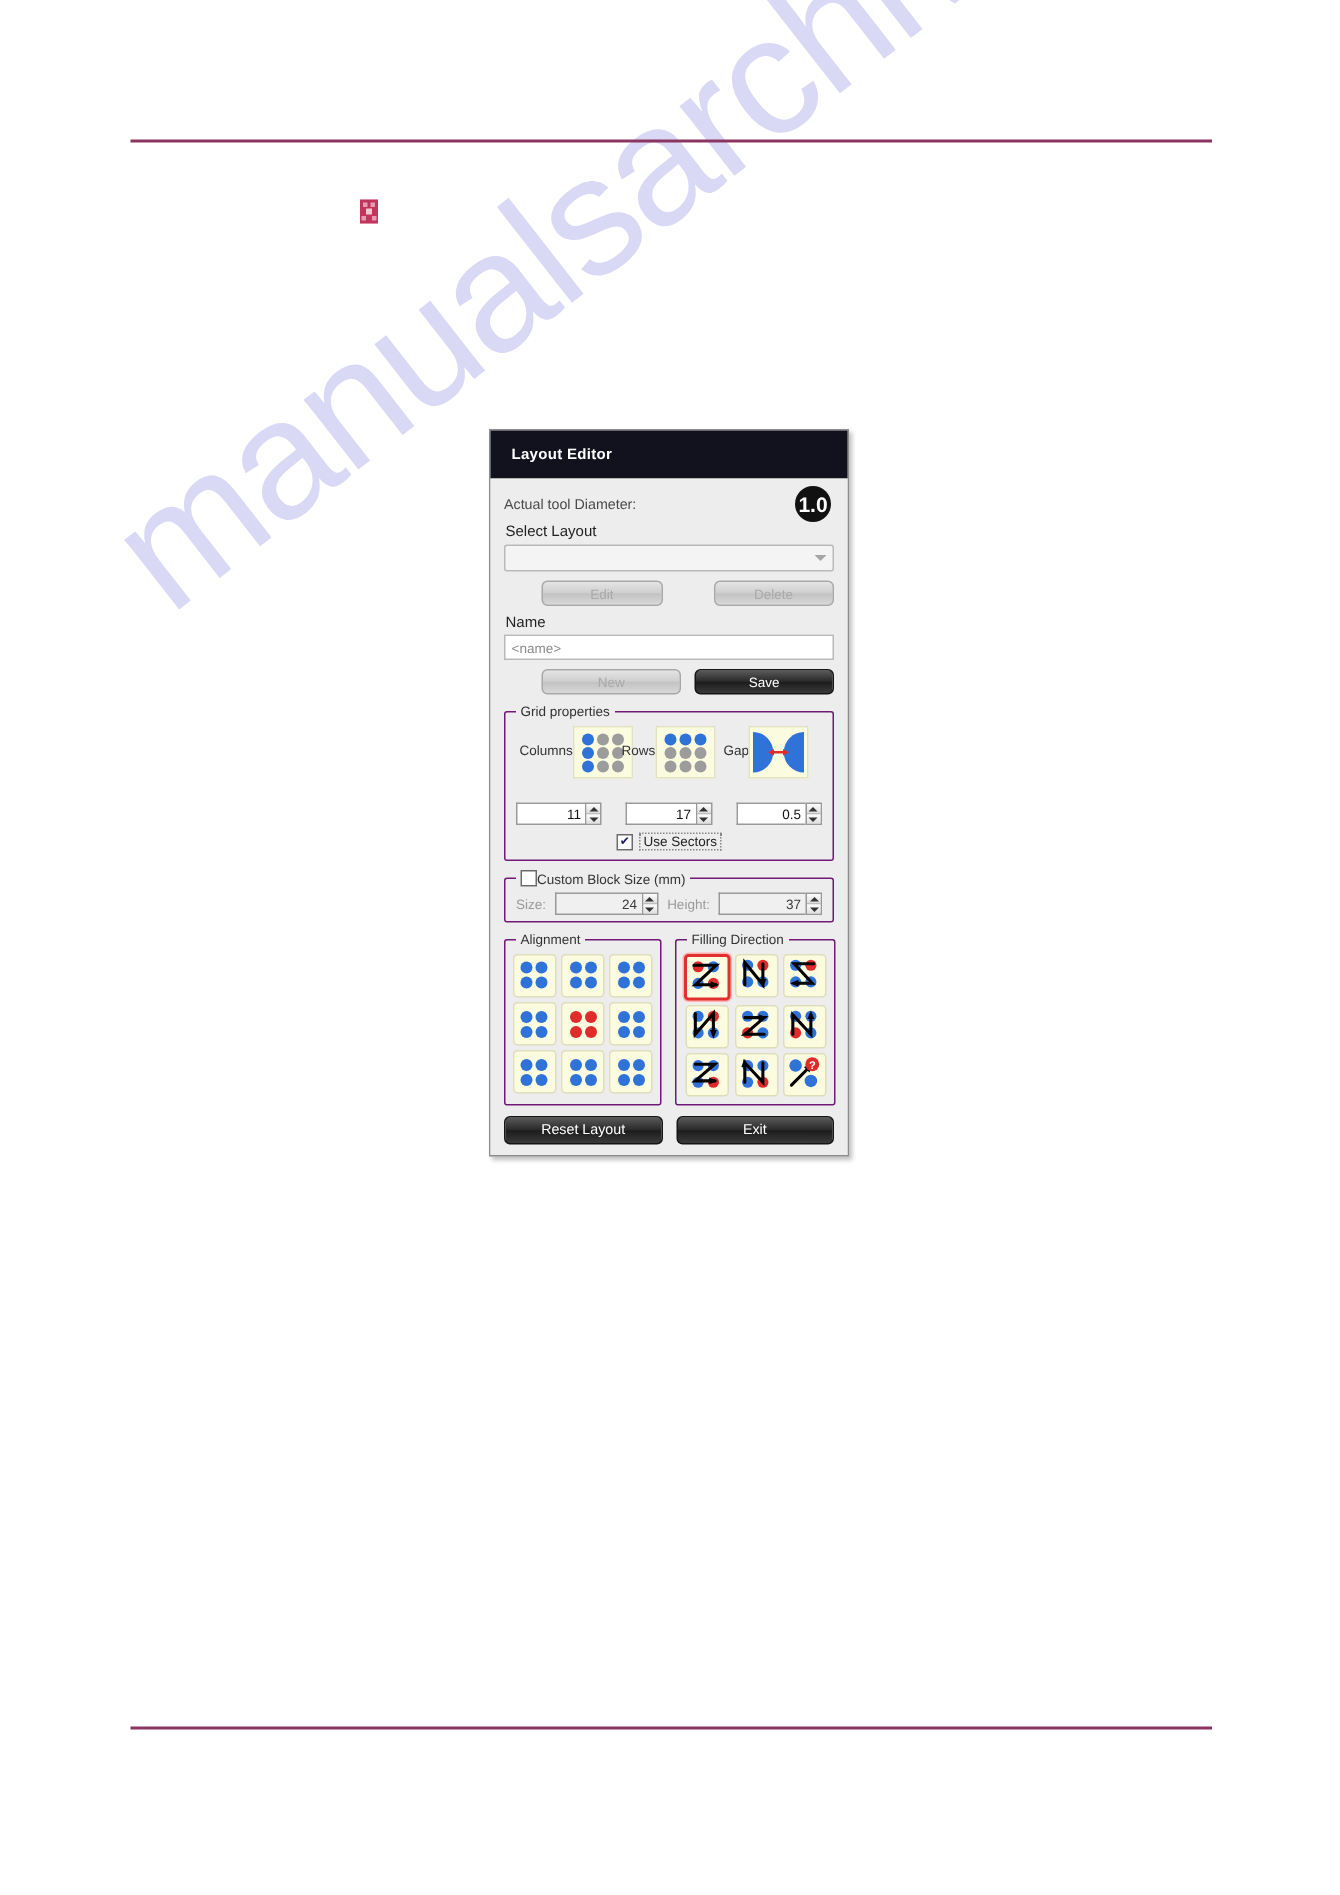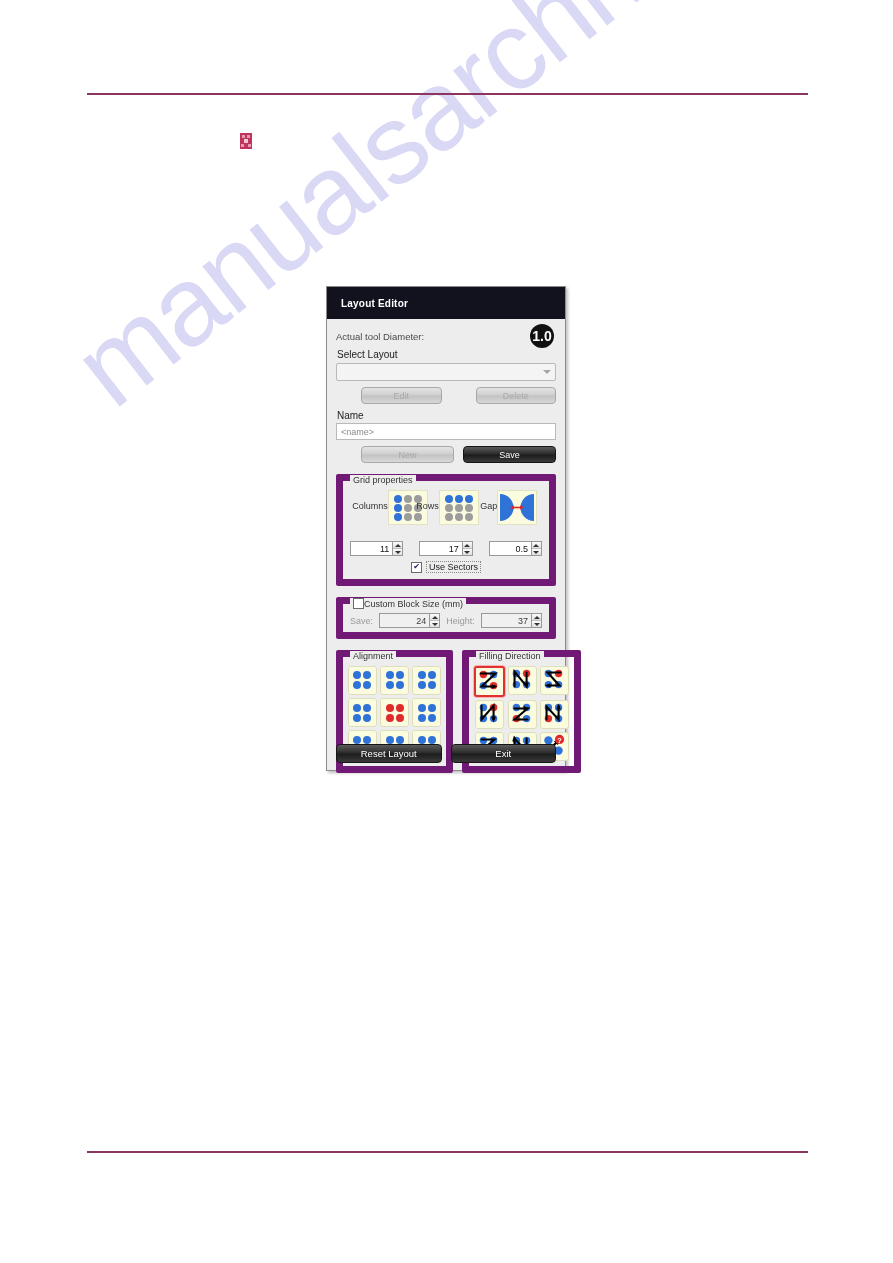--- a/index.html
+++ b/index.html
@@ -131,21 +131,21 @@
     height:17px;width:100%;
     background:#ffffff;border:1px solid #b9b9b9;
     box-sizing:border-box;
     display:flex;align-items:center;padding-left:4px;
     font-size:9px;color:#8a8a8a;
   }
 
   
   .group{
     position:relative;
-    border:7px solid #701a75;
+    border:1px solid #701a75;
     border-radius:2px;
     margin-top:11px;
     padding:9px 7px 6px 7px;
     box-sizing:border-box;
   }
   .group > .gtitle{
     position:absolute;top:-6px;left:7px;
     background:#ededed;
     padding:0 3px;
     font-size:9px;color:#333;
@@ -379,21 +379,21 @@
         </div>
       </div>
 
       <div class="group" style="padding-top:8px;padding-bottom:4px;">
         <span class="gtitle cbs-title">
           <i class="cbox"></i>
           <span>Custom Block Size (mm)</span>
         </span>
 
         <div class="cbs-row" style="justify-content:space-between;">
-          <span class="t">Save:</span>
+          <span class="t">Size:</span>
           <span class="spin cbs-spin">
             <span class="val">24</span>
             <span class="btns">
               <span class="up">
                   <i class="tri-up"></i>
                 </span>
               <span class="dn">
                   <i class="tri-dn"></i>
                 </span>
             </span>

